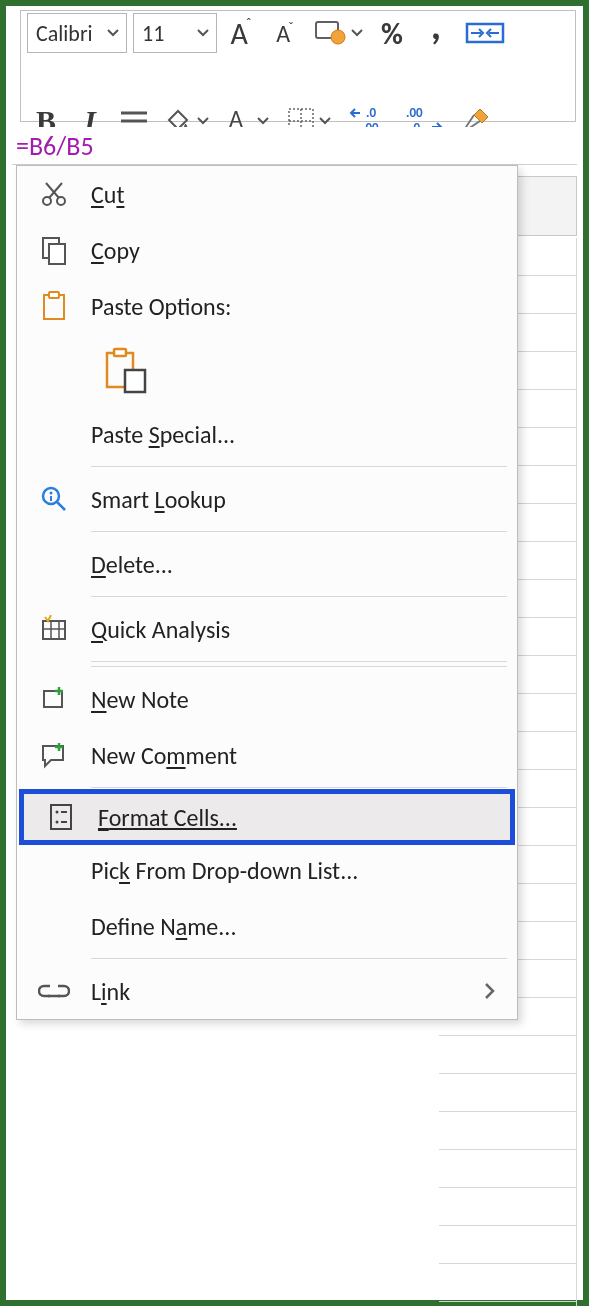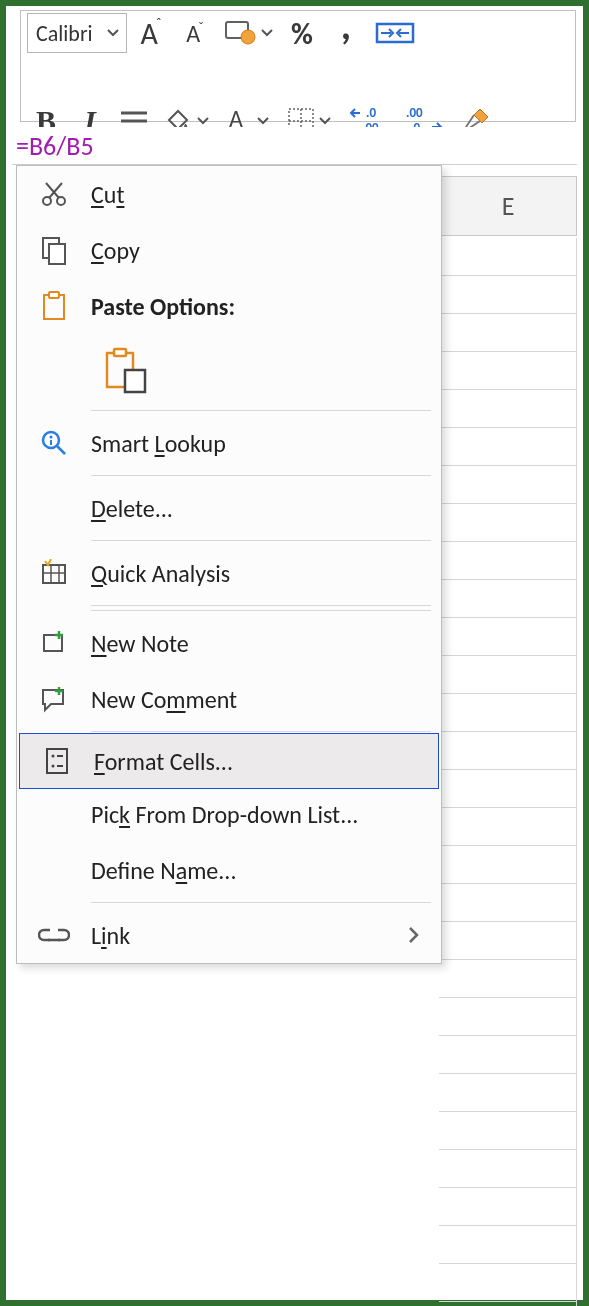--- a/index.html
+++ b/index.html
@@ -110,21 +110,21 @@
     height: 38px;
     border-bottom: 1px solid #d6d6d6;
     border-right: 1px solid #d6d6d6;
   }
 
   
   .ctx-menu {
     position: absolute;
     top: 159px;
     left: 10px;
-    width: 426px;
+    width: 502px;
     border: 1px solid #bdbdbd;
     background: #fcfcfc;
     box-shadow: 4px 4px 8px rgba(0,0,0,.15);
   }
   .ctx-item {
     display: flex;
     align-items: center;
     height: 56px;
     padding: 0 14px 0 0;
     font-size: 24px;
@@ -142,52 +142,61 @@
   .ctx-hr {
     height: 1px;
     background: #d8d8d8;
     margin: 4px 10px 4px 74px;
   }
   .paste-head {
     height: 56px;
     display: flex;
     align-items: center;
     font-size: 24px;
-    font-weight: 700;
+    font-weight: 400;
     color: #222;
   }
   .paste-head .ctx-icon { width: 74px; }
   .paste-big {
     height: 72px;
     display: flex;
     align-items: center;
     padding-left: 86px;
   }
   .ctx-menu .highlight {
-    border: 1px solid #1d4ed8;
+    border: 5px solid #1d4ed8;
     margin: -3px 2px;
     background: #eceaea;
+    text-decoration: underline;
   }
   .u { text-decoration: underline; text-underline-offset: 3px; }
 </style>
 </head>
 <body>
 
 <div class="outer">
 
   <div class="mini-toolbar">
     <div class="tb-row">
       <div class="font-select">
         <span>Calibri</span>
         <span class="icon dd-caret">
           <svg width="14" height="14" viewBox="0 0 14 14">
               <path d="M2 4l5 5 5-5" fill="none" stroke="#555" stroke-width="2"></path>
             </svg>
         </span>
       </div>
+      <div class="size-select">
+        <span>11</span>
+        <span class="icon dd-caret">
+          <svg width="14" height="14" viewBox="0 0 14 14">
+              <path d="M2 4l5 5 5-5" fill="none" stroke="#555" stroke-width="2"></path>
+            </svg>
+        </span>
+      </div>
       <div class="tb-btn">
         <span class="lbl-A">A</span>
           <span class="sup">ˆ</span>
       </div>
       <div class="tb-btn">
         <span class="lbl-A" style="font-size:24px">A</span>
           <span class="sup" style="top:-6px">ˇ</span>
       </div>
       <div class="tb-btn split">
         <span class="icon">
@@ -377,20 +386,24 @@
     <div class="paste-big">
       <span class="icon">
         <svg width="46" height="48" viewBox="0 0 46 48">
             <rect x="4" y="7" width="26" height="34" fill="none" stroke="#e18a20" stroke-width="2.5"></rect>
             <rect x="11" y="3" width="12" height="7" rx="1" fill="#fff" stroke="#e18a20" stroke-width="2.5"></rect>
             <rect x="22" y="24" width="20" height="22" fill="#fff" stroke="#444" stroke-width="2.5"></rect>
           </svg>
       </span>
     </div>
 
+    <div class="ctx-item">
+      <span class="ctx-icon"></span>
+      <span class="ctx-label">Paste <span class="u">S</span>pecial...</span>
+    </div>
 
     <div class="ctx-hr"></div>
 
     <div class="ctx-item">
       <span class="ctx-icon icon">
         <svg width="30" height="30" viewBox="0 0 30 30">
             <circle cx="12" cy="12" r="8" fill="none" stroke="#2a7de1" stroke-width="2.5"></circle>
             <path d="M18 18l8 8" stroke="#2a7de1" stroke-width="2.5"></path>
             <circle cx="12" cy="9" r="1.5" fill="#2a7de1"></circle>
             <rect x="11" y="12" width="2" height="5" fill="#2a7de1"></rect>

